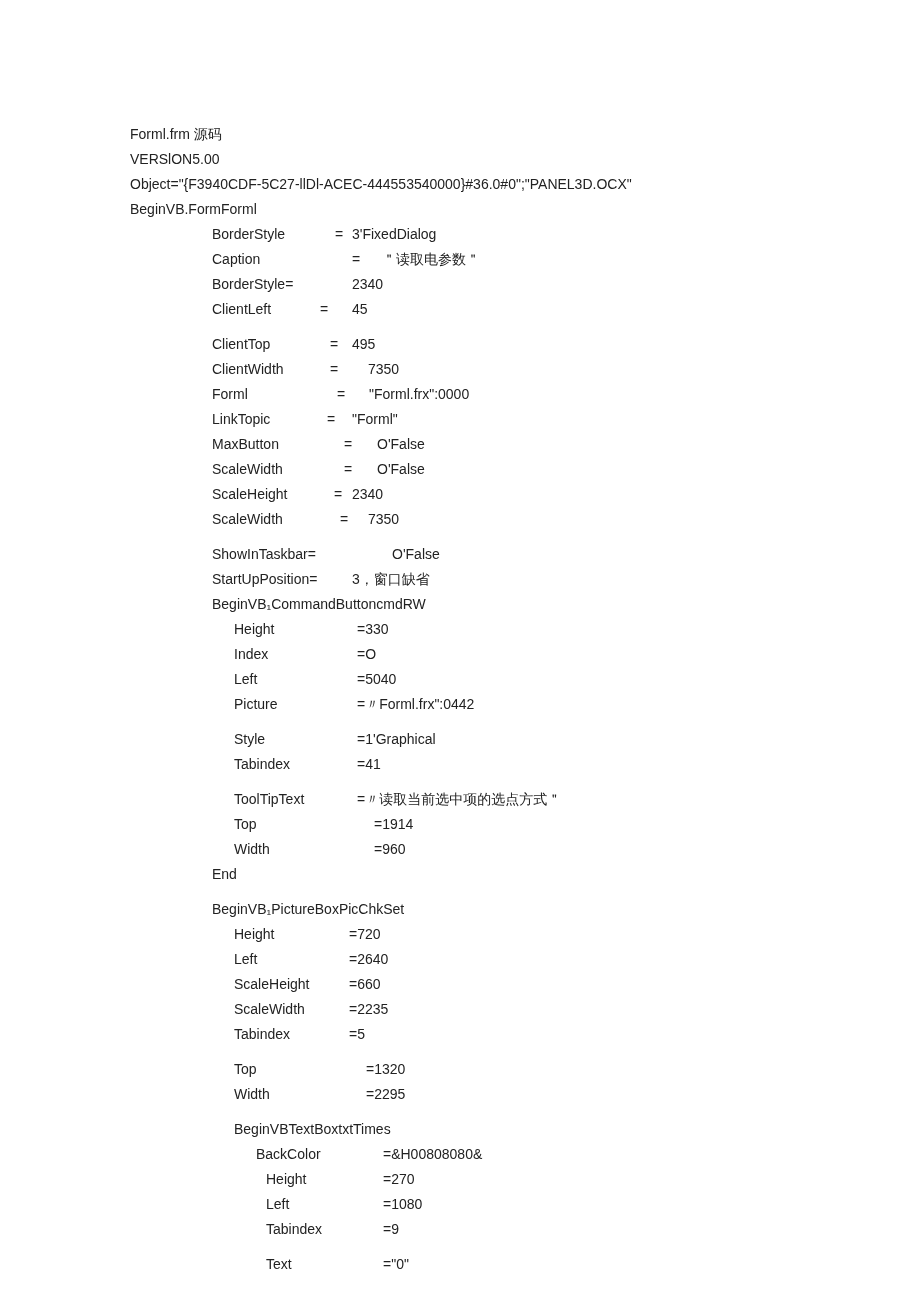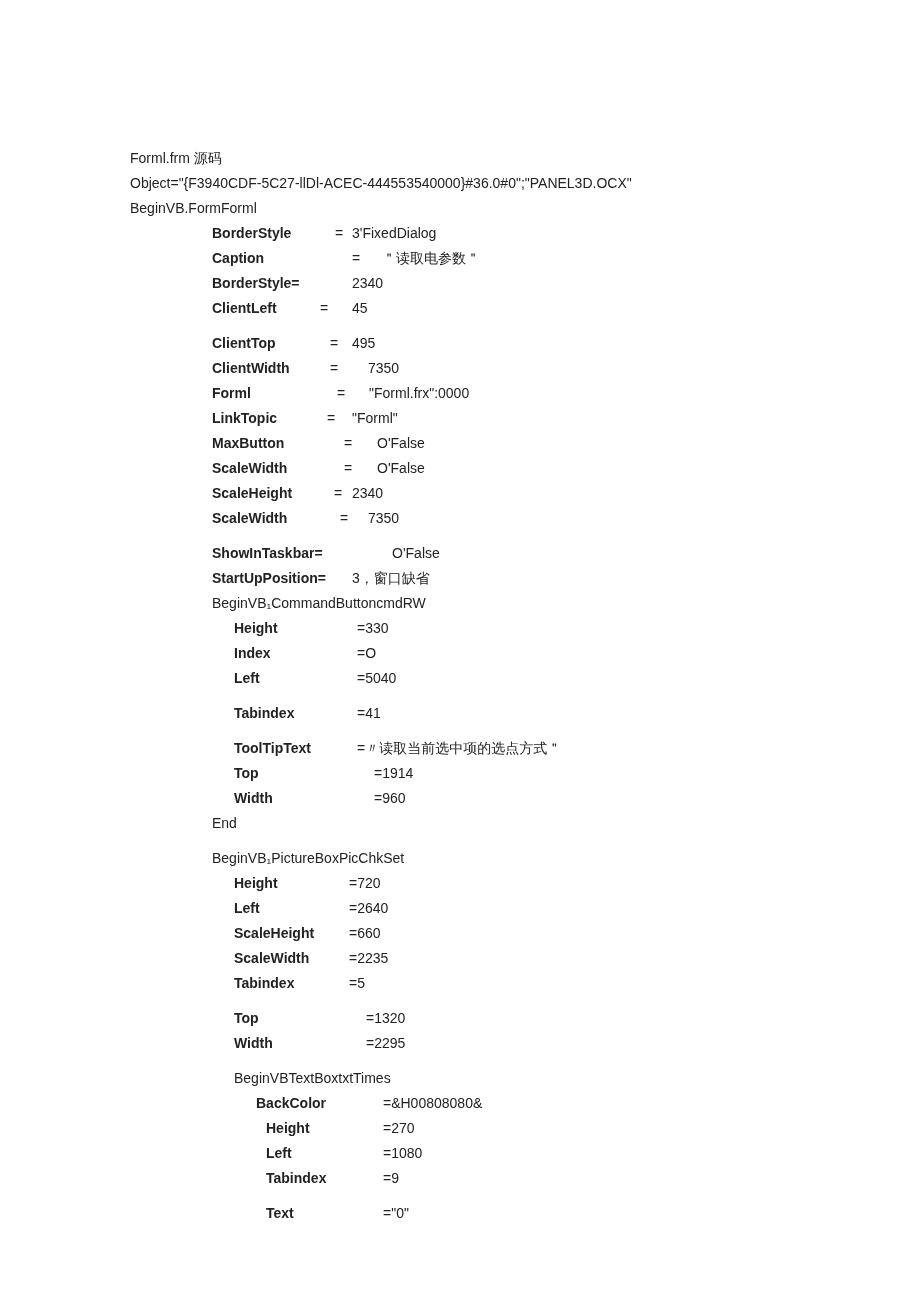--- a/index.html
+++ b/index.html
@@ -7,44 +7,44 @@
       font-size: 14px;
       color: #222;
       background: #fff;
       margin: 0;
       padding: 0;
       width: 920px;
       line-height: 1.5;
     }
     .page {
       padding: 120px 0 0 130px;
-      margin-top: 24px;
     }
     .header-line {
       margin: 4px 0;
     }
     .block {
       margin-left: 82px;
     }
     .row {
       display: flex;
       margin: 4px 0;
       white-space: pre;
     }
-    .label { display: inline-block; font-weight: bold; }
+    .label { display: inline-block; }
     .eq { display: inline-block; }
     .val { display: inline-block; }
     .sub1 { margin-left: 22px; }
   </style>
 </head>
 <body>
 
 <div class="page">
 
   <div class="header-line">Forml.frm 源码</div>
+  <div class="header-line">VERSlON5.00</div>
   <div class="header-line">Object="{F3940CDF-5C27-llDl-ACEC-444553540000}#36.0#0";"PANEL3D.OCX"</div>
   <div class="header-line">BeginVB.FormForml</div>
 
   <div class="block">
     <div class="row"><span class="label" style="width:123px">BorderStyle</span><span class="eq" style="width:17px">=</span><span class="val">3'FixedDialog</span></div>
     <div class="row"><span class="label" style="width:140px">Caption</span><span class="eq" style="width:30px">=</span><span class="val">＂读取电参数＂</span></div>
     <div class="row"><span class="label" style="width:140px">BorderStyle=</span><span class="val">2340</span></div>
     <div class="row"><span class="label" style="width:108px">ClientLeft</span><span class="eq" style="width:32px">=</span><span class="val">45</span></div>
 
     <div style="height:6px"></div>
@@ -60,21 +60,23 @@
     <div style="height:6px"></div>
     <div class="row"><span class="label" style="width:180px">ShowInTaskbar=</span><span class="val">O'False</span></div>
     <div class="row"><span class="label" style="width:140px">StartUpPosition=</span><span class="val">3，窗口缺省</span></div>
 
     <div class="row">BeginVB₁CommandButtoncmdRW</div>
 
     <div class="sub1">
       <div class="row"><span class="label" style="width:123px">Height</span><span class="val">=330</span></div>
       <div class="row"><span class="label" style="width:123px">Index</span><span class="val">=O</span></div>
       <div class="row"><span class="label" style="width:123px">Left</span><span class="val">=5040</span></div>
+      <div class="row"><span class="label" style="width:123px">Picture</span><span class="val">=〃Forml.frx":0442</span></div>
       <div style="height:6px"></div>
+      <div class="row"><span class="label" style="width:123px">Style</span><span class="val">=1'Graphical</span></div>
       <div class="row"><span class="label" style="width:123px">Tabindex</span><span class="val">=41</span></div>
       <div style="height:6px"></div>
       <div class="row"><span class="label" style="width:123px">ToolTipText</span><span class="val">=〃读取当前选中项的选点方式＂</span></div>
       <div class="row"><span class="label" style="width:140px">Top</span><span class="val">=1914</span></div>
       <div class="row"><span class="label" style="width:140px">Width</span><span class="val">=960</span></div>
     </div>
 
     <div class="row">End</div>
 
     <div style="height:6px"></div>

